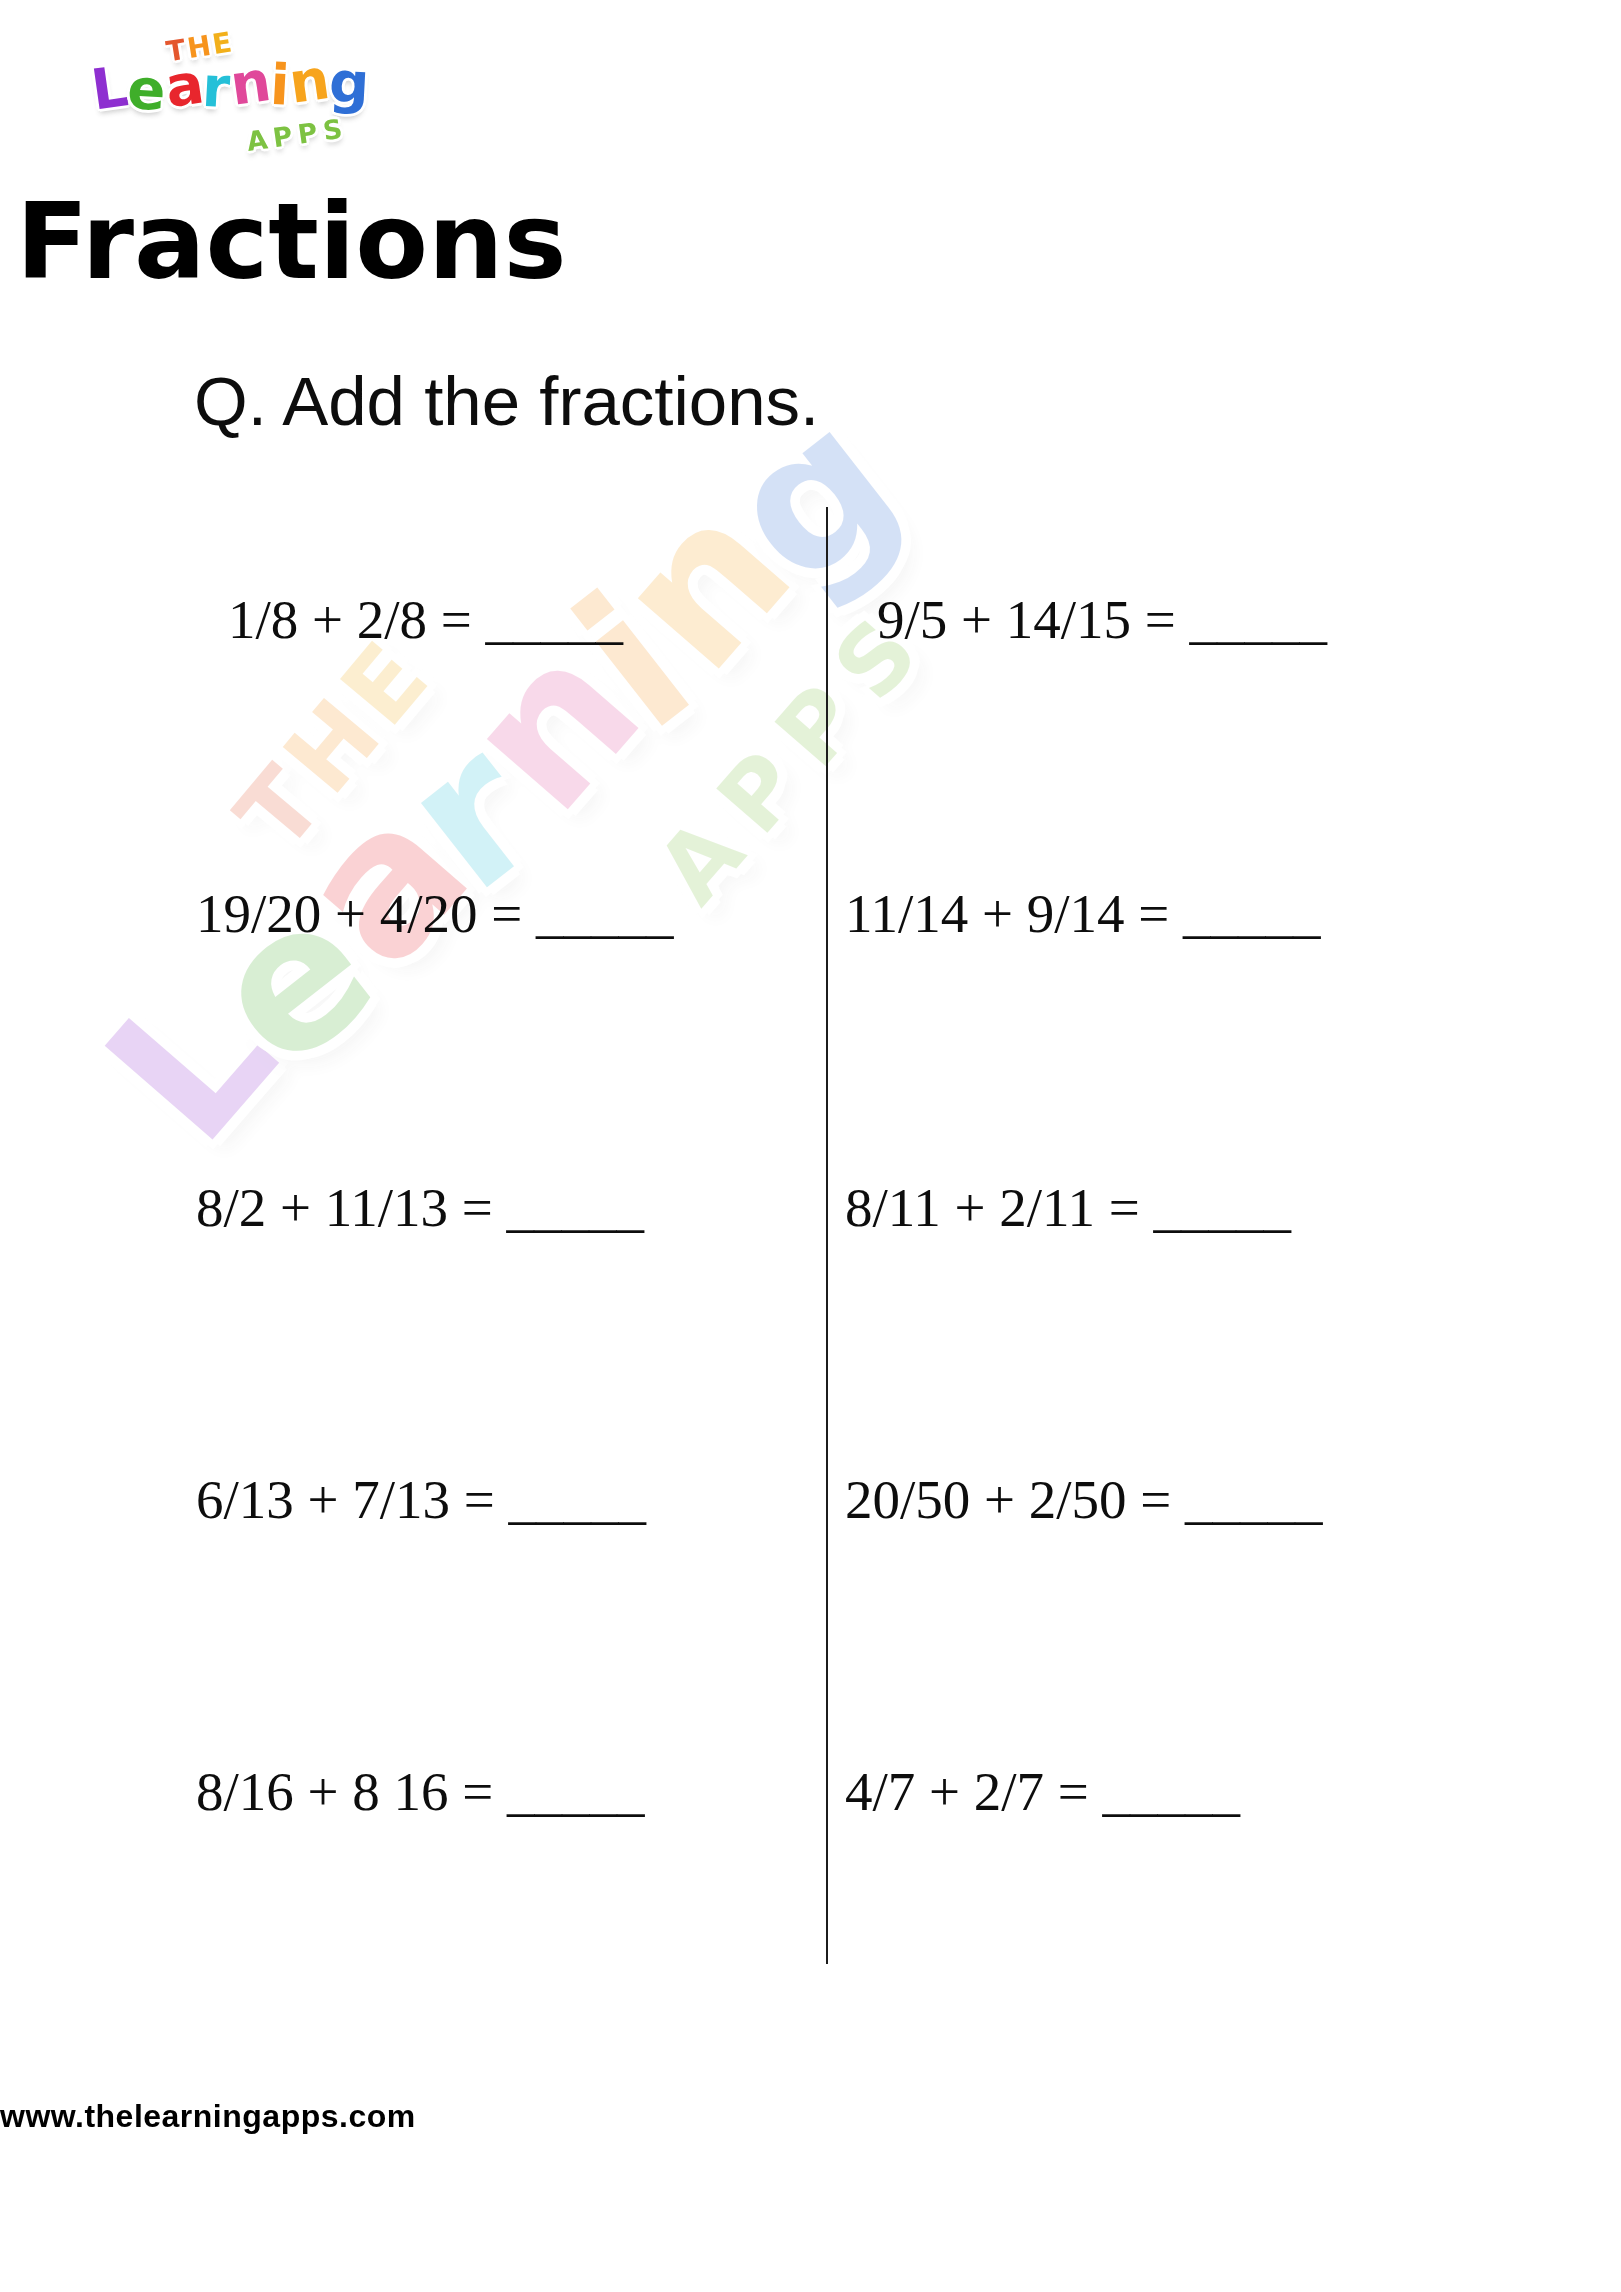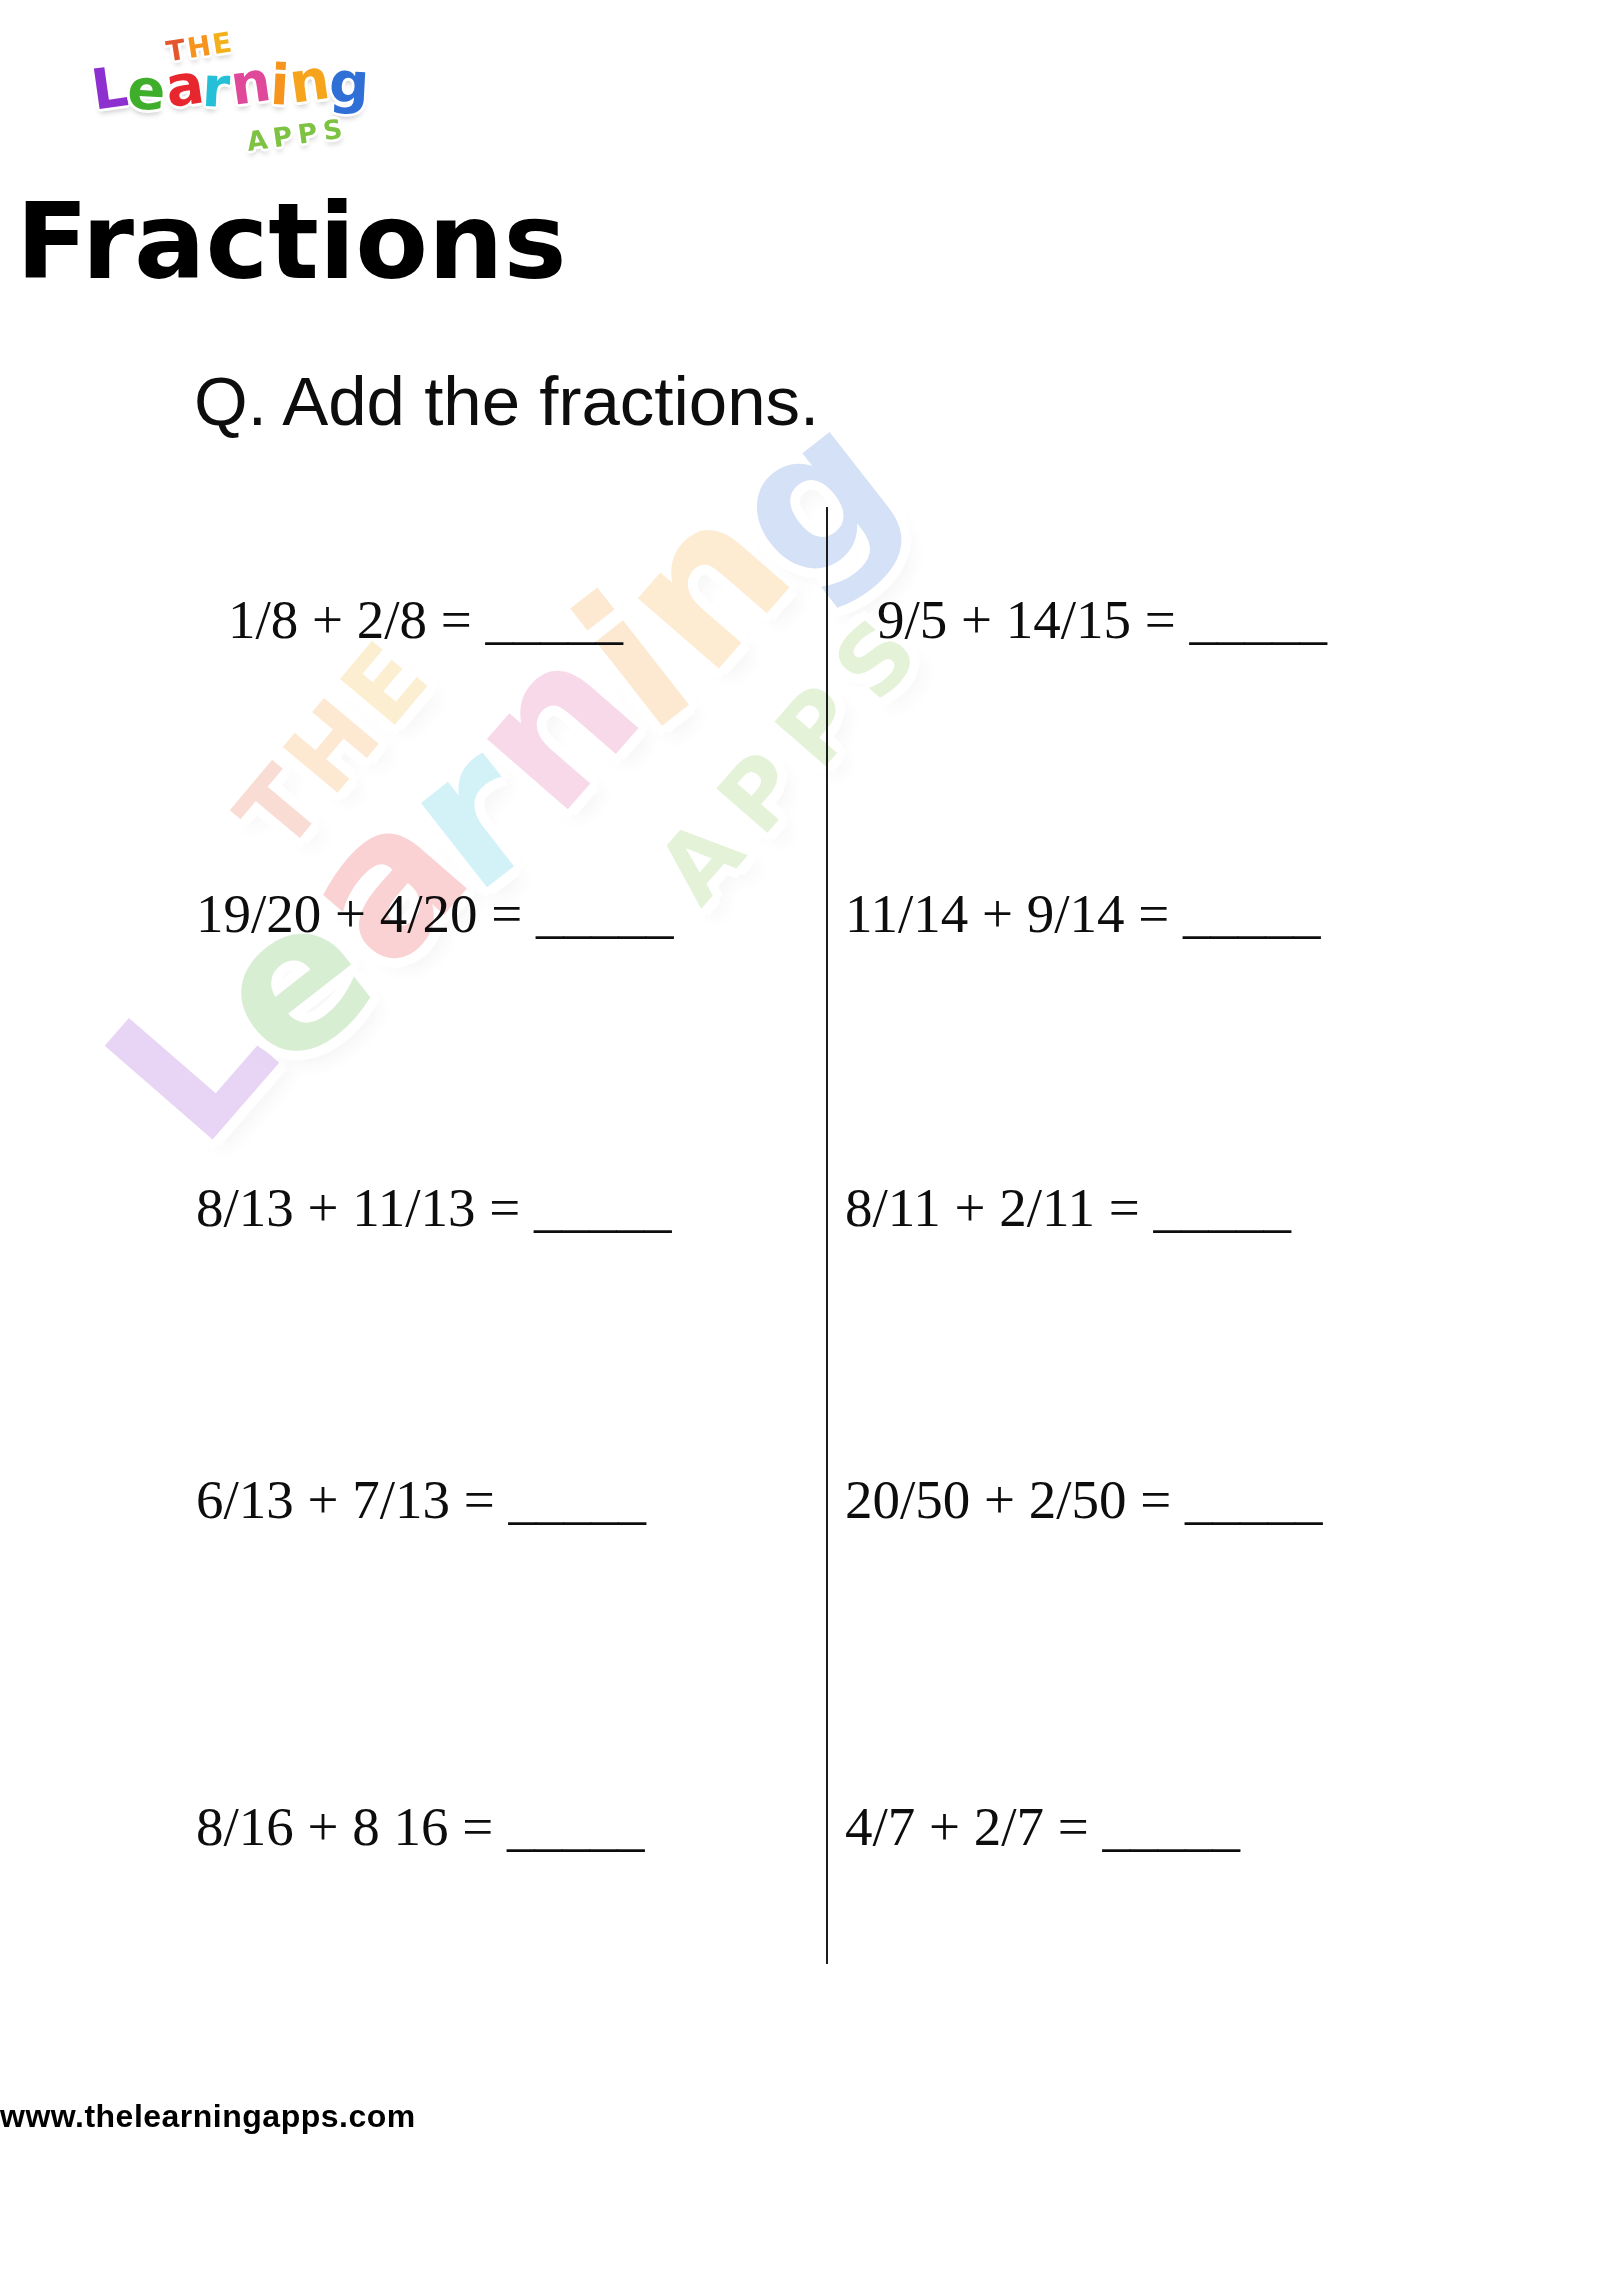--- a/index.html
+++ b/index.html
@@ -59,21 +59,21 @@
   .problem{
     position:absolute;z-index:1;white-space:pre;
     font-family:"Liberation Serif",serif;font-size:55px;color:#0d0d0d;line-height:1.15;
   }
   .col-l{left:196px;}
   .col-r{left:845px;}
   .r1{top:588px;margin-left:32px;}
   .r2{top:882px;text-align:right;}
   .r3{top:1176px;}
   .r4{top:1468px;}
-  .r5{top:1760px;margin-top:35px;}
+  .r5{top:1760px;}
 
   .divider{
     position:absolute;left:826px;top:507px;width:2px;height:1457px;
     background:#1c1c1c;z-index:1;
   }
 </style>
 </head>
 <body>
 
 <div class="watermark">
@@ -92,21 +92,21 @@
 
 <div class="title">Fractions</div>
 
 <div class="question">Q. Add the fractions.</div>
 
 <div>
   <div class="problem col-l r1">1/8 + 2/8 = _____</div>
   <div class="problem col-r r1">9/5 + 14/15 = _____</div>
   <div class="problem col-l r2">19/20 + 4/20 = _____</div>
   <div class="problem col-r r2">11/14 + 9/14 = _____</div>
-  <div class="problem col-l r3">8/13 + 11/13 = _____</div>
+  <div class="problem col-l r3">8/2 + 11/13 = _____</div>
   <div class="problem col-r r3">8/11 + 2/11 = _____</div>
   <div class="problem col-l r4">6/13 + 7/13 = _____</div>
   <div class="problem col-r r4">20/50 + 2/50 = _____</div>
   <div class="problem col-l r5">8/16 + 8 16 = _____</div>
   <div class="problem col-r r5">4/7 + 2/7 = _____</div>
 </div>
 
 <div class="divider"></div>
 
 <div class="footer">www.thelearningapps.com</div>

